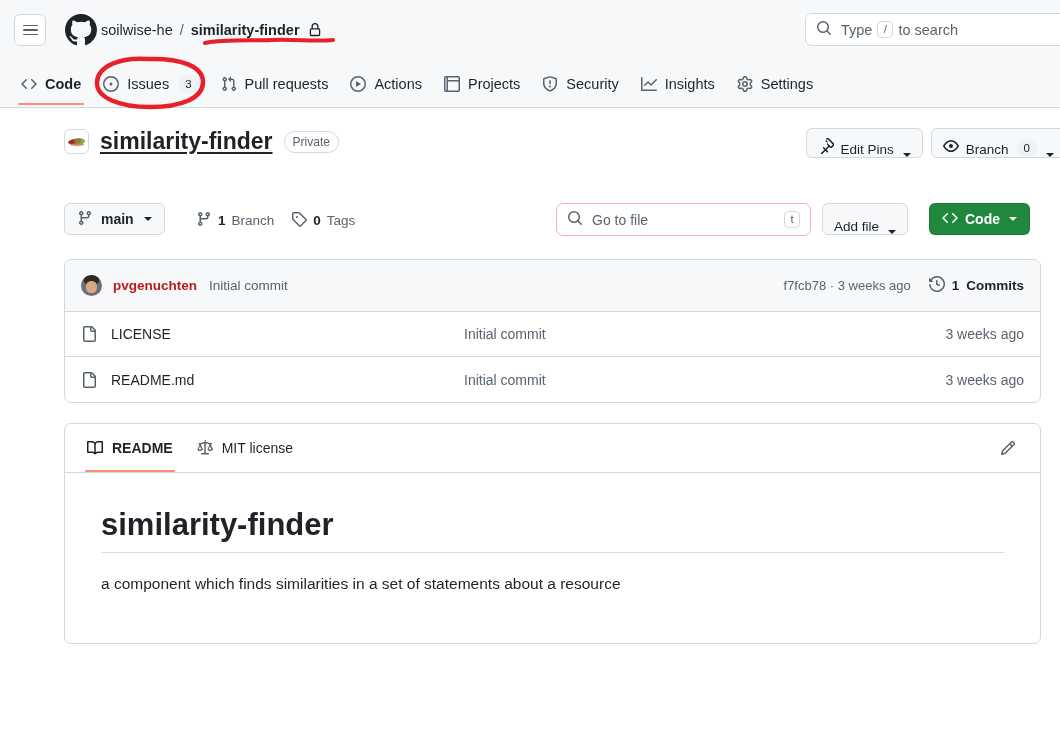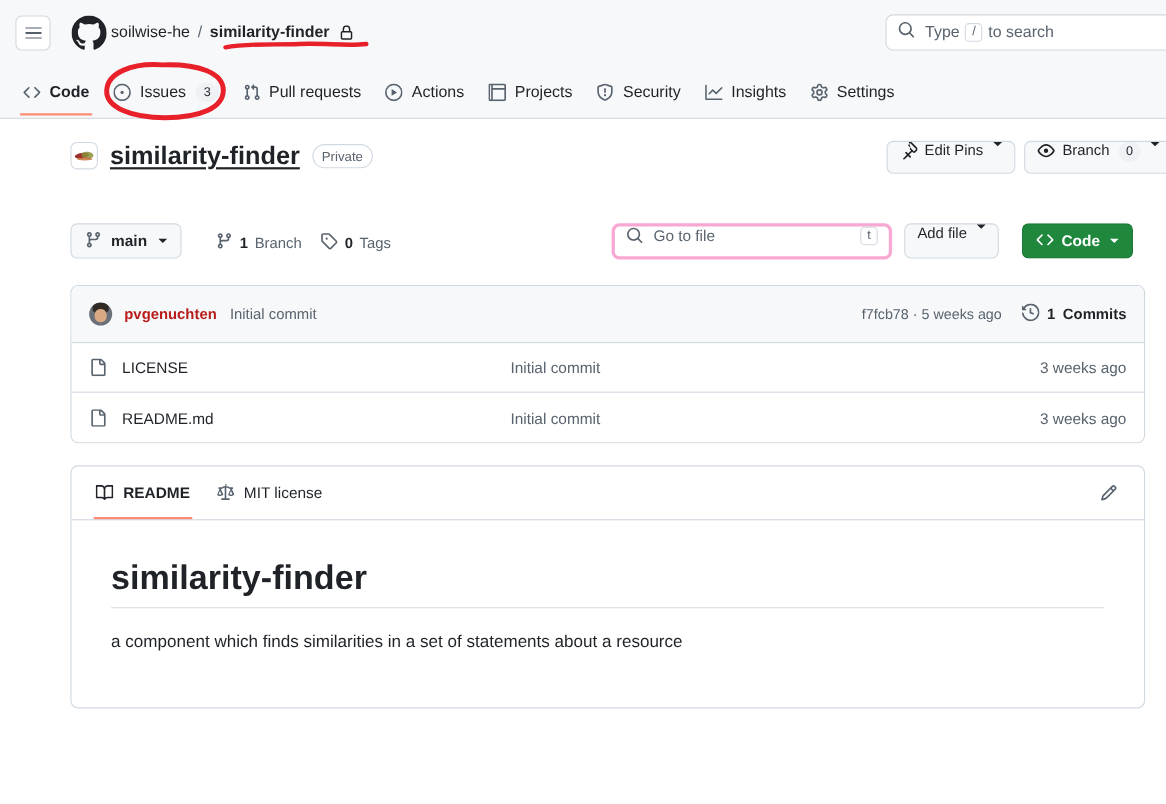--- a/index.html
+++ b/index.html
@@ -79,41 +79,41 @@
   .repo-name {
     font-size:23px; font-weight:700; color:#1f2328;
     text-decoration:underline; text-underline-offset:3px; cursor:pointer;
   }
   .pill {
     border:1px solid #d1d9e0; border-radius:2em; color:#59636e;
     font-size:12px; padding:1px 8px; line-height:18px;
   }
   .head-actions { position:absolute; right:-6px; top:10px; display:flex; gap:8px; align-items:center; }
   .btn {
-    display:inline-flex; align-items:flex-start; gap:7px; height:30px;
+    display:inline-flex; align-items:flex-end; gap:7px; height:30px;
     border:1px solid #d1d9e0; border-radius:6px; background:#f6f8fa;
     padding:0 11px; font-size:13.5px; color:#1f2328; cursor:pointer; white-space:nowrap;
   }
   .caret { width:0;height:0;border-left:4px solid transparent;border-right:4px solid transparent;border-top:4px solid #1f2328; margin-left:2px;}
 
   
   .toolbar { position:absolute; left:0; top:198px; width:1060px; height:48px; }
   .branch-btn {
     position:absolute; left:64px; top:5px; height:32px;
     display:inline-flex; align-items:center; gap:8px;
     border:1px solid #d1d9e0; border-radius:6px; background:#f6f8fa;
     padding:0 12px; font-size:14px; font-weight:600; cursor:pointer;
   }
   .stat { display:inline-flex; align-items:center; gap:6px; font-size:13.5px; color:#59636e; cursor:pointer;}
   .stat b { color:#1f2328; font-weight:700; }
   .stats { position:absolute; left:196px; top:13px; display:flex; gap:17px; align-items:center; }
   .gotofile {
     position:absolute; left:556px; top:5px; width:255px; height:33px;
-    border:3px solid #f9a8d4; border-radius:7px; background:#ffffff;
-    display:flex; align-items:flex-start; padding:0 10px; gap:9px;
+    border:1px solid #f9a8d4; border-radius:7px; background:#ffffff;
+    display:flex; align-items:center; padding:0 10px; gap:9px;
   }
   .gotofile .lbl { color:#59636e; font-size:14px; flex:1; }
   .addfile { position:absolute; left:822px; top:5px; height:32px; }
   .codebtn {
     position:absolute; left:929px; top:5px; height:32px;
     display:inline-flex; align-items:center; gap:7px;
     background:#1f883d; color:#ffffff; border:1px solid rgba(31,35,40,.15);
     border-radius:6px; padding:0 12px; font-size:14px; font-weight:600; cursor:pointer;
   }
   .codebtn .caret { border-top-color:#ffffff; }
@@ -397,21 +397,21 @@
   <div class="filebox">
 
     <div class="commitbar">
       <div class="user-avatar">
         <div class="hair"></div>
           <div class="face"></div>
       </div>
       <span class="commit-user">pvgenuchten</span>
       <span class="commit-msg">Initial commit</span>
       <div class="commit-right">
-        <span class="commit-hash">f7fcb78 · 5 weeks ago</span>
+        <span class="commit-hash">f7fcb78 · 3 weeks ago</span>
         <span class="commit-count">
           <span>
             <svg width="16" height="16" viewBox="0 0 16 16" fill="#59636e" aria-hidden="true">
                 <path d="m.427 1.927 1.215 1.215a8.002 8.002 0 1 1-1.6 5.685.75.75 0 1 1 1.493-.154 6.5 6.5 0 1 0 1.18-4.458l1.358 1.358A.25.25 0 0 1 3.896 6H.25A.25.25 0 0 1 0 5.75V2.104a.25.25 0 0 1 .427-.177ZM7.75 4a.75.75 0 0 1 .75.75v2.992l2.028.812a.75.75 0 0 1-.557 1.392l-2.5-1A.751.751 0 0 1 7 8.25v-3.5A.75.75 0 0 1 7.75 4Z"></path>
               </svg>
           </span>
           <b>1</b>
           <b>Commits</b>
         </span>
       </div>

